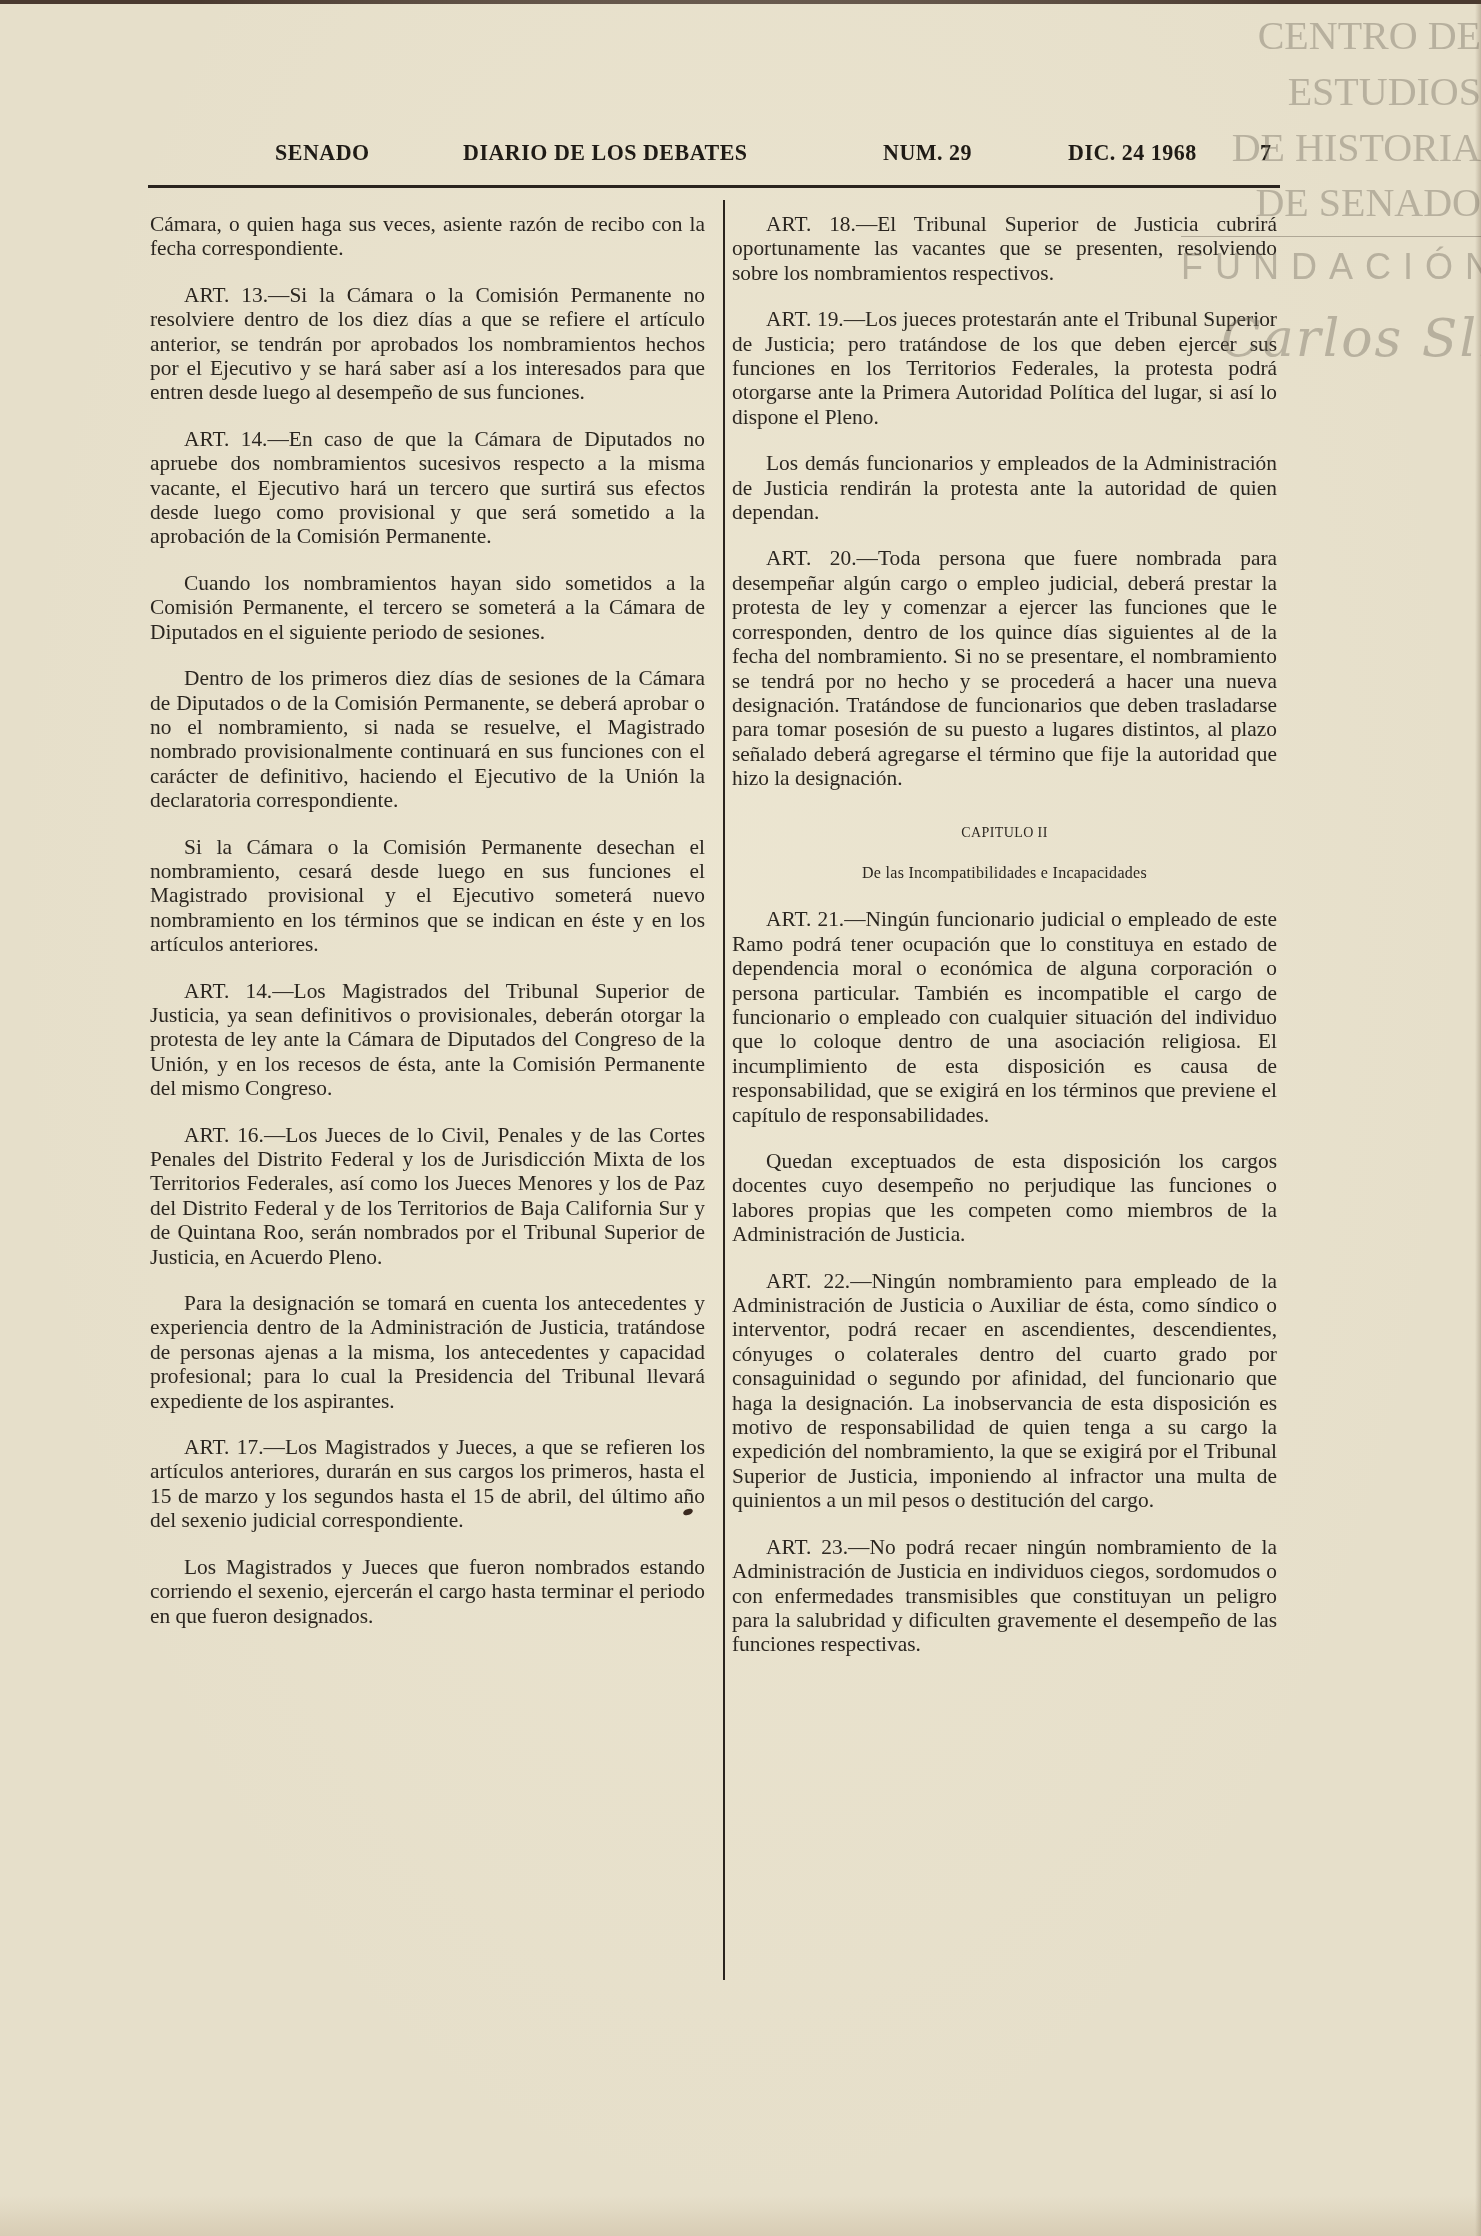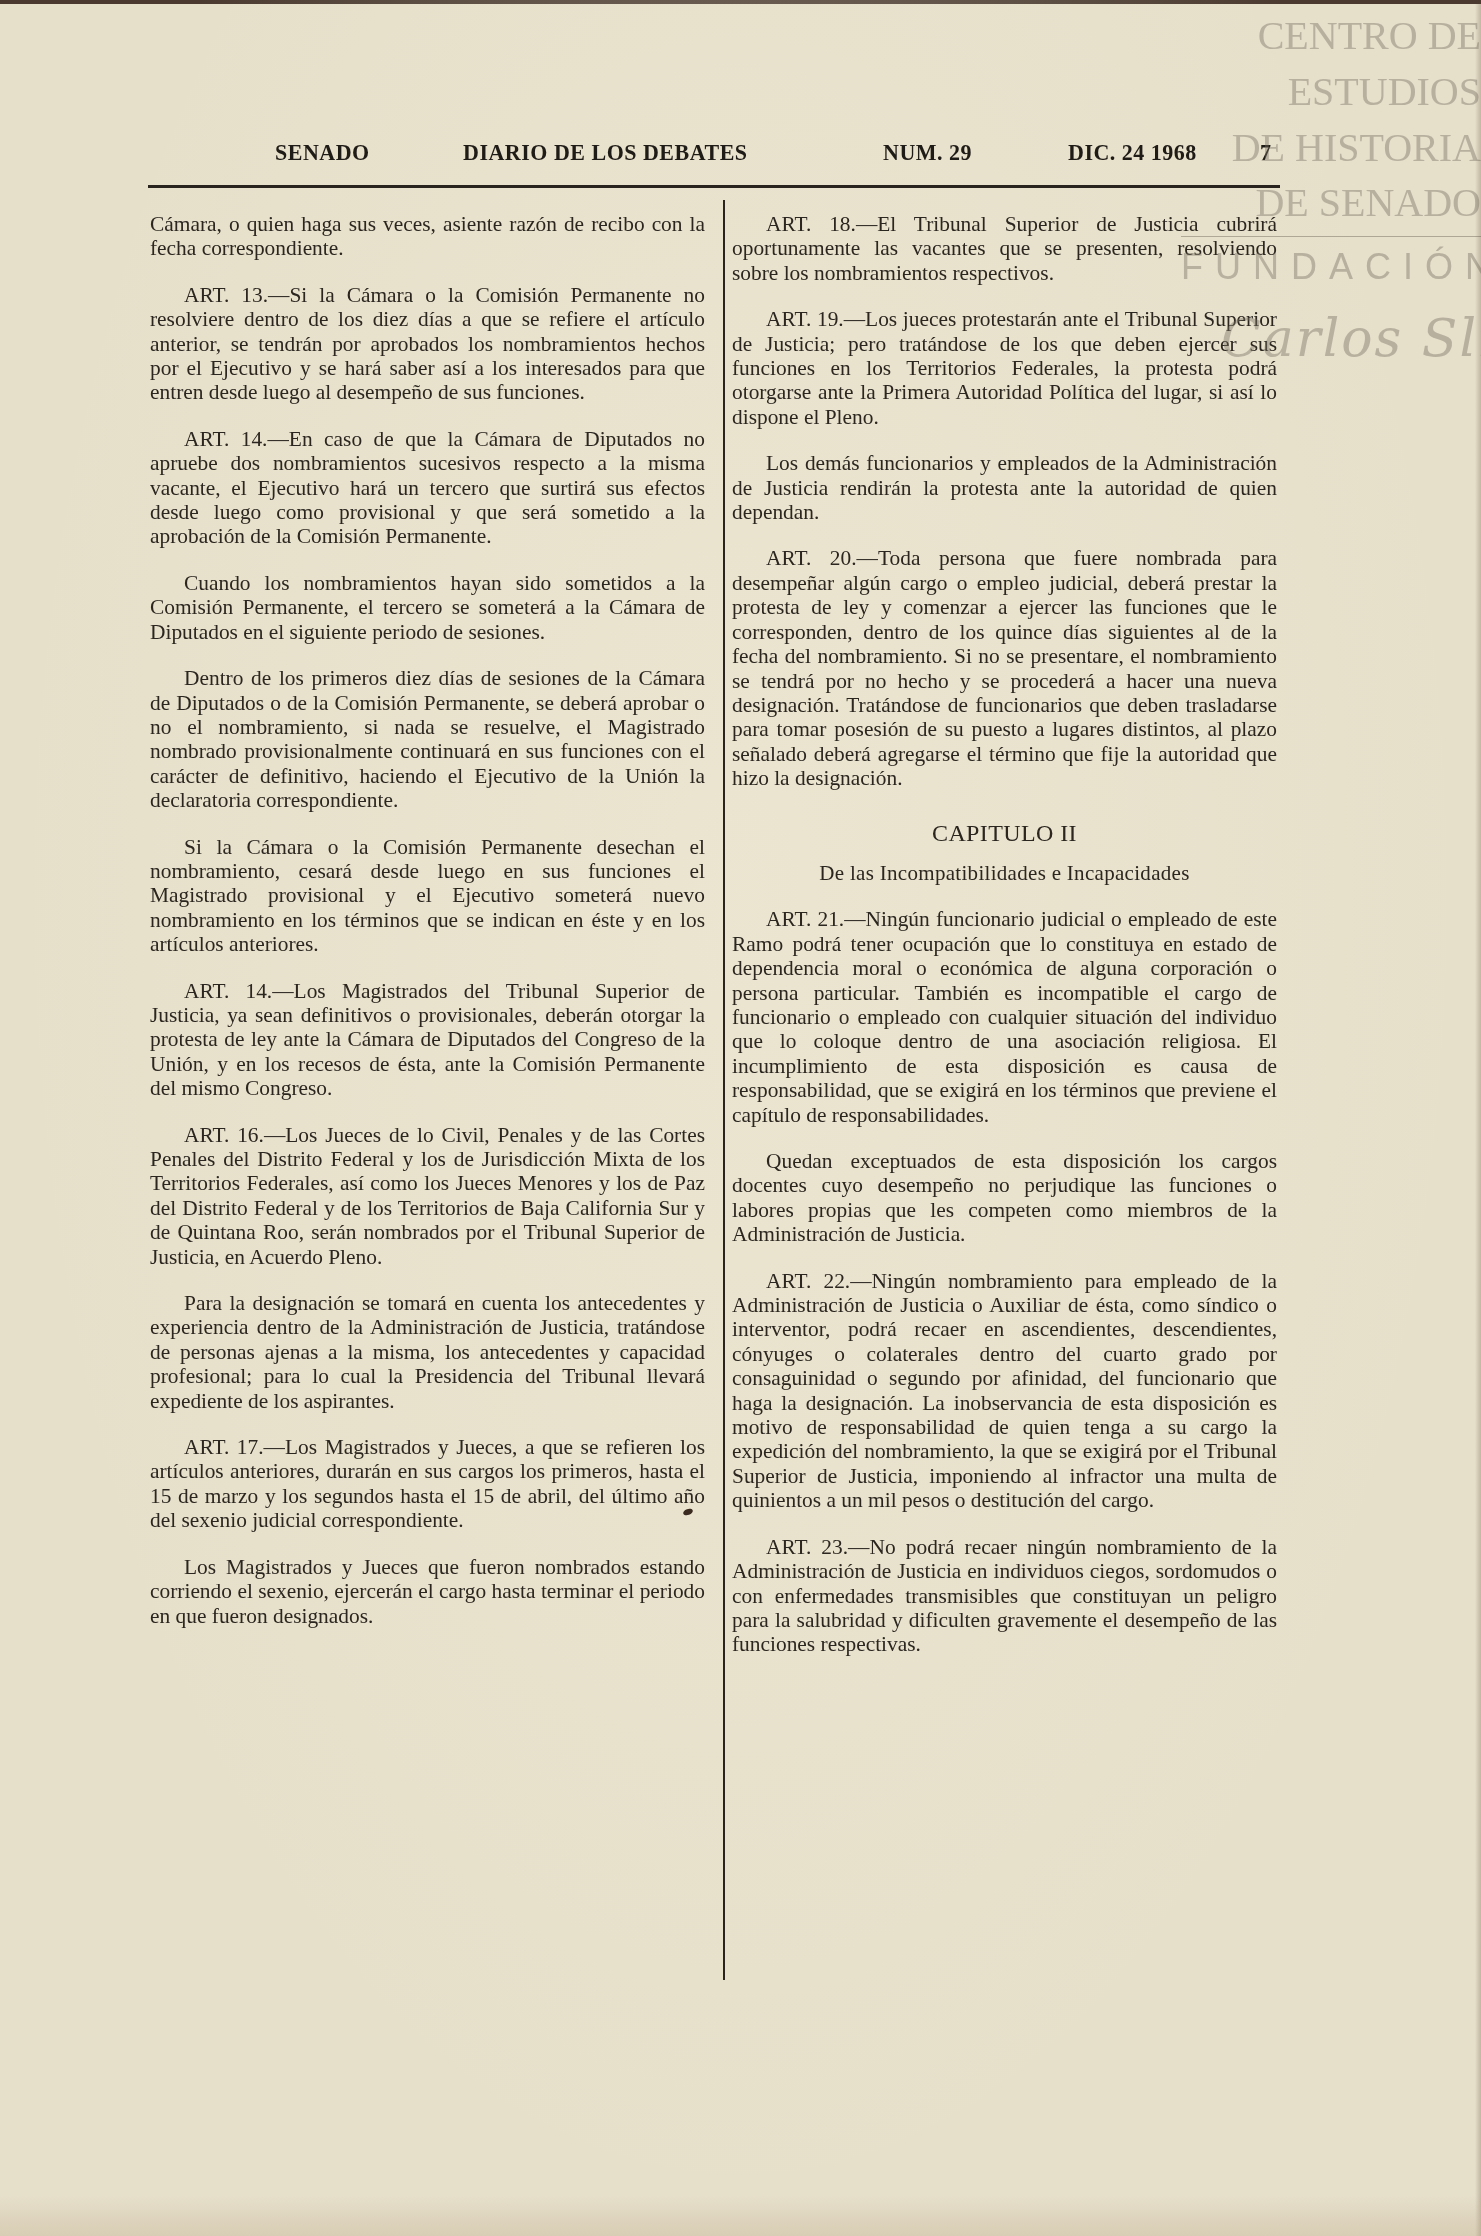--- a/index.html
+++ b/index.html
@@ -70,27 +70,27 @@
     background: #2a241e;
   }
   .para {
     margin: 12px 0 22px 0;
     text-indent: 34px;
   }
   .para.noindent { text-indent: 0; }
   .chapter-title {
     text-align: center;
     margin: 30px 0 16px 0;
-    font-size: 24px;
+    font-size: 14px;
     letter-spacing: 0.4px;
   }
   .chapter-sub {
     text-align: center;
     margin: 0 0 22px 0;
-    font-size: 21px;
+    font-size: 16px;
     letter-spacing: 0.3px;
   }
   
   .watermark {
     position: absolute;
     right: 0;
     top: 8px;
     width: 300px;
     height: 370px;
     color: rgba(120,112,98,0.42);

